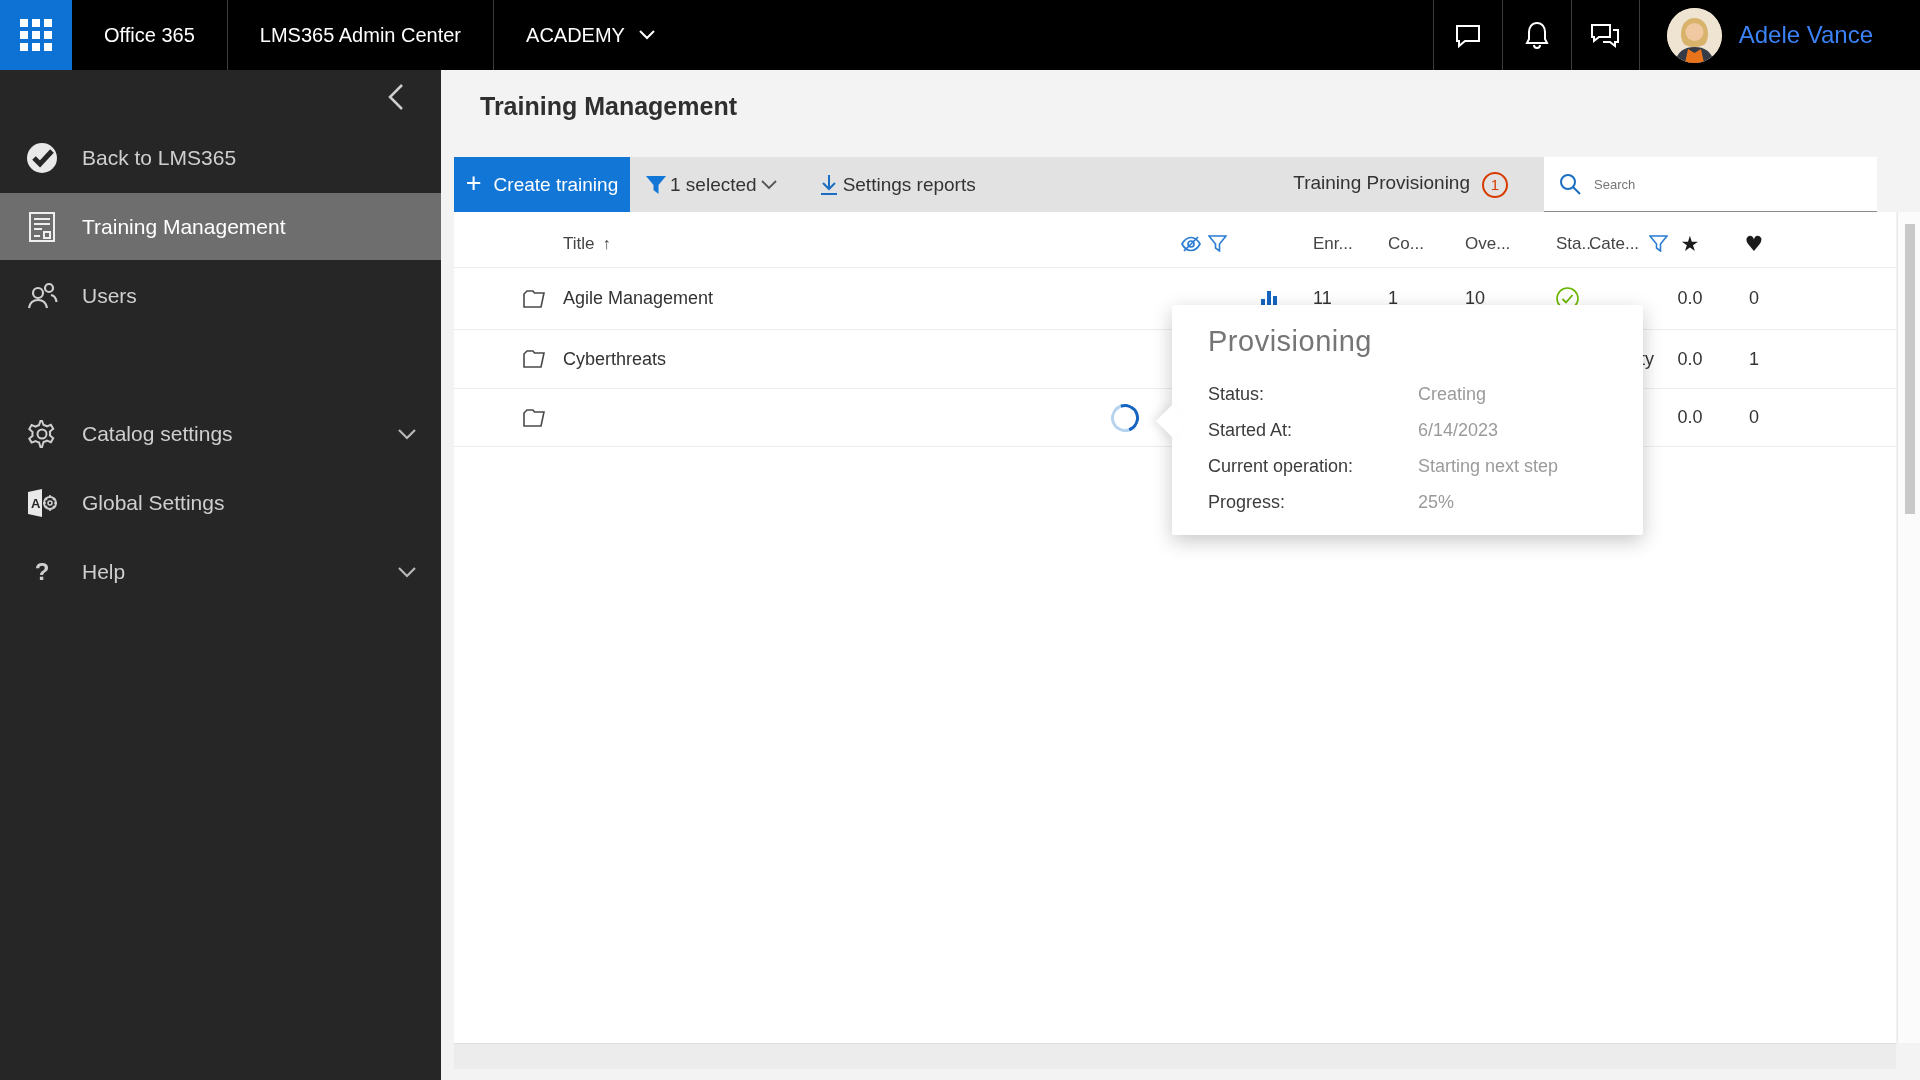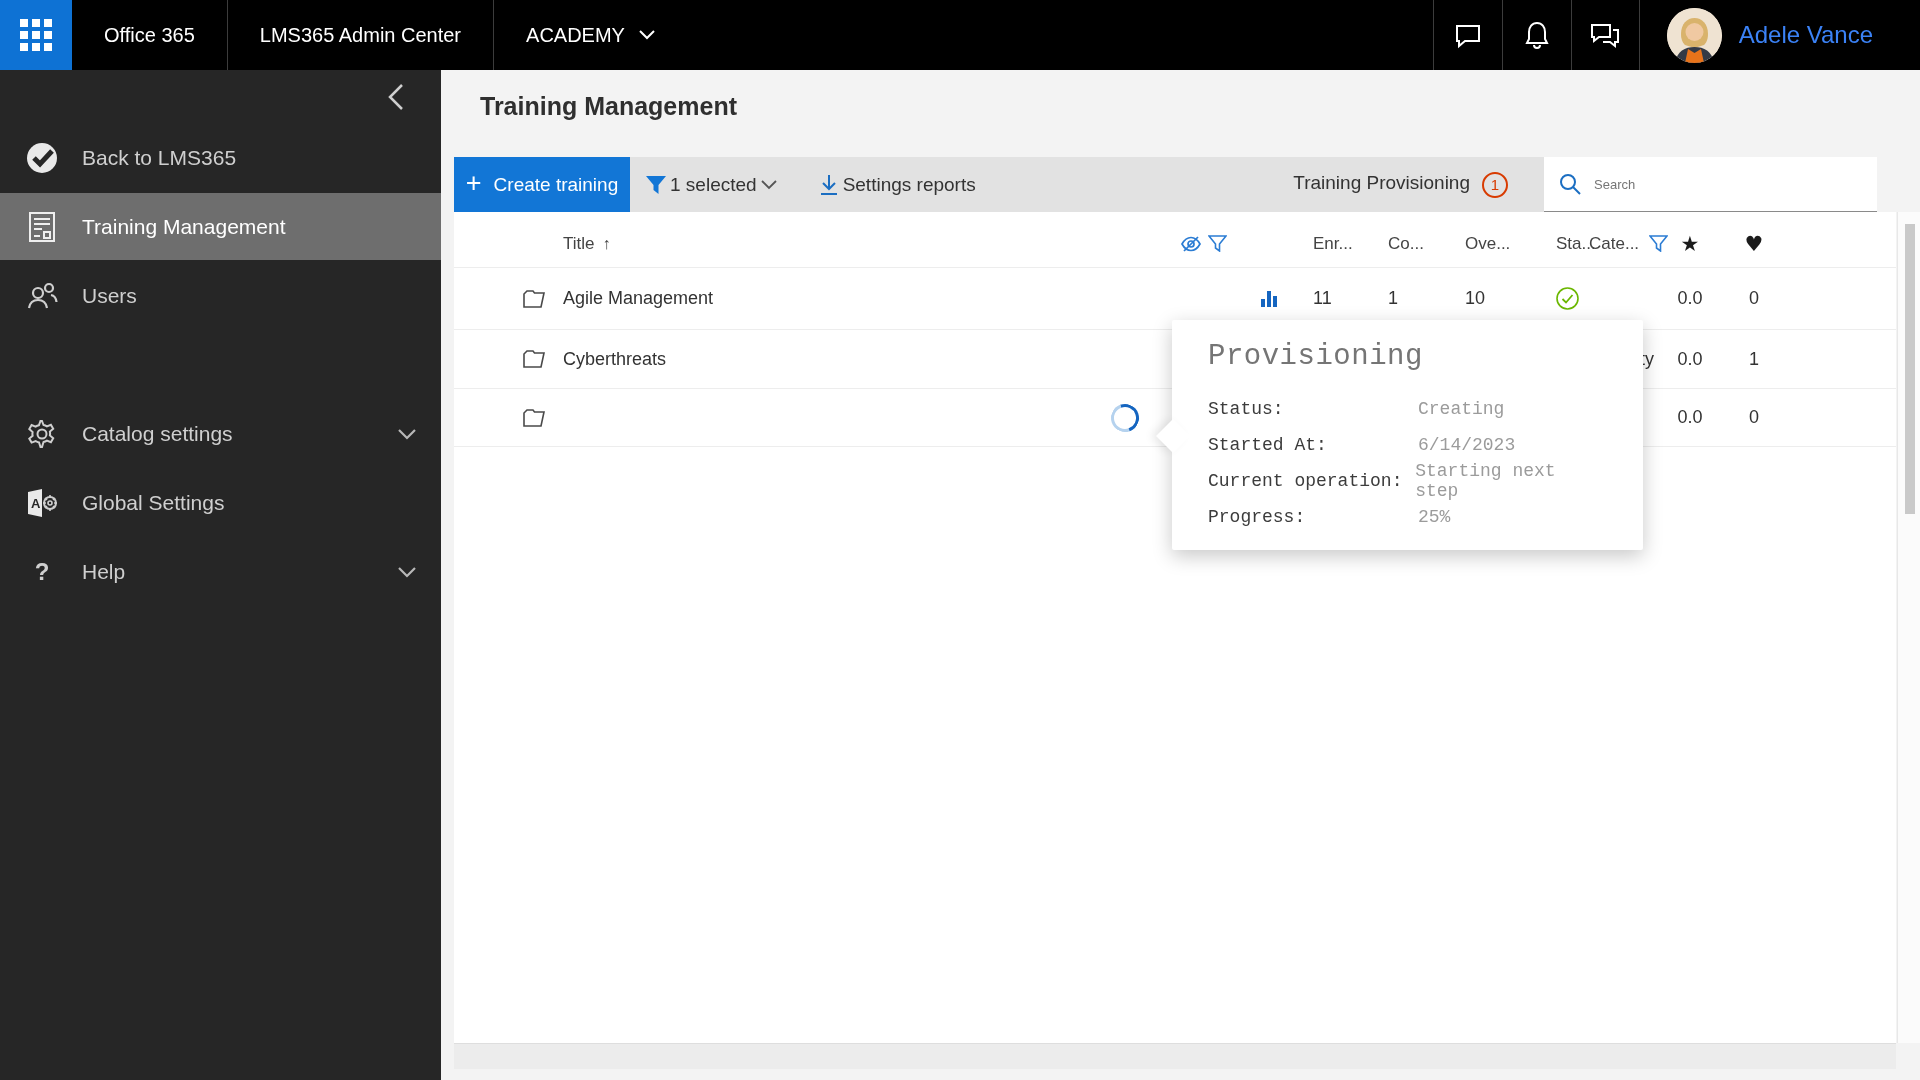--- a/index.html
+++ b/index.html
@@ -67,21 +67,21 @@
   .barchart { display:flex; align-items:flex-end; gap:2px; height:16px; }
   .barchart i { width:4px; background:#1565c0; display:block; }
   .spinner { position:absolute; left:657px; top:192px; width:28px; height:28px; border-radius:50%; border:3px solid #b5d2ee; border-top-color:#1565c0; border-right-color:#1565c0; transform:rotate(25deg); }
 
   
   .vscroll { position:absolute; left:1456px; top:142px; width:23px; height:831px; background:#fbfbfb; border-left:1px solid #e8e8e8; }
   .vscroll .thumb { position:absolute; left:7px; top:12px; width:10px; height:290px; background:#c9c9c9; }
   .hscroll { position:absolute; left:13px; top:973px; width:1442px; height:26px; background:#ececec; border-top:1px solid #dedede; }
 
   
-  .tooltip { position:absolute; left:731px; top:250px; width:471px; height:230px; background:#fff; border-radius:2px; box-shadow:0 6px 20px rgba(0,0,0,0.22); z-index:30; padding:20px 36px;font-family:Liberation Mono, monospace; }
+  .tooltip { position:absolute; left:731px; top:235px; width:471px; height:230px; background:#fff; border-radius:2px; box-shadow:0 6px 20px rgba(0,0,0,0.22); z-index:30; padding:20px 36px; }
   .tooltip .arrow { position:absolute; left:-11px; top:104px; width:24px; height:24px; background:#fff; transform:rotate(45deg); box-shadow:-4px 4px 8px rgba(0,0,0,0.08); }
   .tt-title { font-size:29px; font-weight:300; color:#757575; letter-spacing:0.5px; }
   .tt-rows { margin-top:18px; }
   .tt-row { display:flex; height:36px; align-items:center; font-size:18px; }
   .tt-label { width:210px; color:#3c3c3c; }
   .tt-value { color:#9b9b9b; }
 
   svg { display:block; }
 </style>
 </head>

